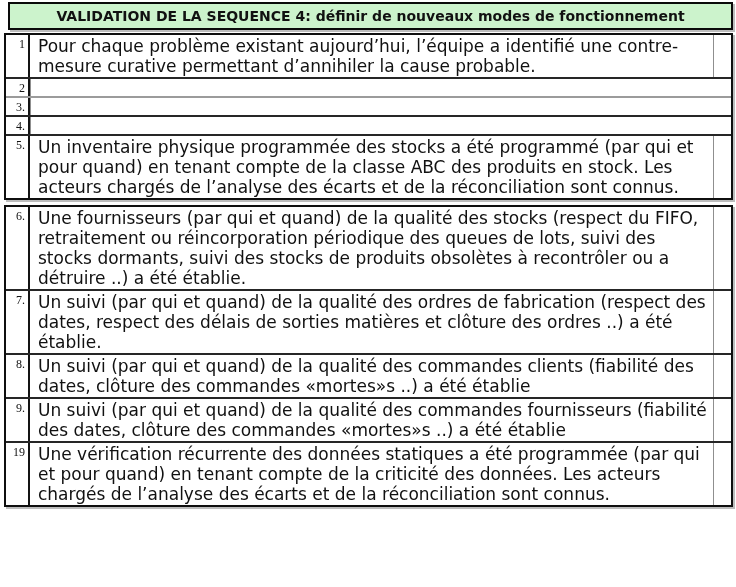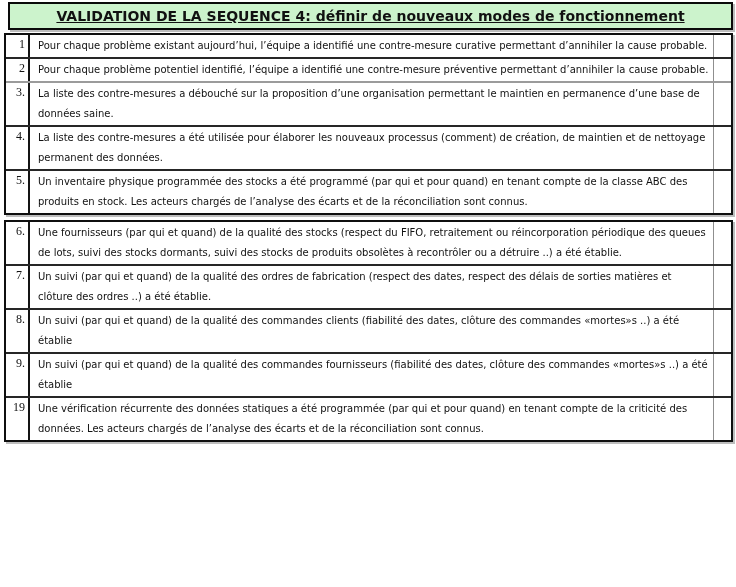--- a/index.html
+++ b/index.html
@@ -43,57 +43,54 @@
   .num{
     flex:0 0 24px;width:24px;box-sizing:border-box;
     border-right:2px solid #141414;
     font-family:"Liberation Serif",serif;
     font-size:12px;
     text-align:right;
     padding:2px 3px 0 0;
   }
   .txt{
     flex:1;
-    font-size:10px;
+    font-size:17px;
     line-height:20px;
     padding:1px 4px 1px 8px;
   }
   .chk{
     flex:0 0 17px;
     border-left:1px solid #8f8f8f;
   }
 </style>
 </head>
 <body>
 
 <div class="page">
 
-  <div class="header" style="background: rgb(204, 243, 204); text-decoration: underline;">
+  <div class="header" style="background: rgb(204, 243, 204);">
     <span>VALIDATION DE LA SEQUENCE 4: définir de nouveaux modes de fonctionnement</span>
   </div>
 
   <div class="block">
     <div class="row">
       <div class="num">1</div>
       <div class="txt">Pour chaque problème existant aujourd’hui, l’équipe a identifié une contre-mesure curative permettant d’annihiler la cause probable.</div>
       <div class="chk"></div>
     </div>
     <div class="row sep-gray">
       <div class="num">2</div>
-      <div class="txt">Pour chaque problème potentiel identifié, l’équipe a identifié une contre-mesure préventive permettant d’annihiler la cause probable.</div>
       <div class="chk"></div>
     </div>
     <div class="row">
       <div class="num">3.</div>
-      <div class="txt">La liste des contre-mesures a débouché sur la proposition d’une organisation permettant le maintien en permanence d’une base de données saine.</div>
       <div class="chk"></div>
     </div>
     <div class="row">
       <div class="num">4.</div>
-      <div class="txt">La liste des contre-mesures a été utilisée pour élaborer les nouveaux processus (comment) de création, de maintien et de nettoyage permanent des données.</div>
       <div class="chk"></div>
     </div>
     <div class="row">
       <div class="num">5.</div>
       <div class="txt">Un inventaire physique programmée des stocks a été programmé (par qui et pour quand) en tenant compte de la classe ABC des produits en stock. Les acteurs chargés de l’analyse des écarts et de la réconciliation sont connus.</div>
       <div class="chk"></div>
     </div>
   </div>
 
   <div class="block block2">

